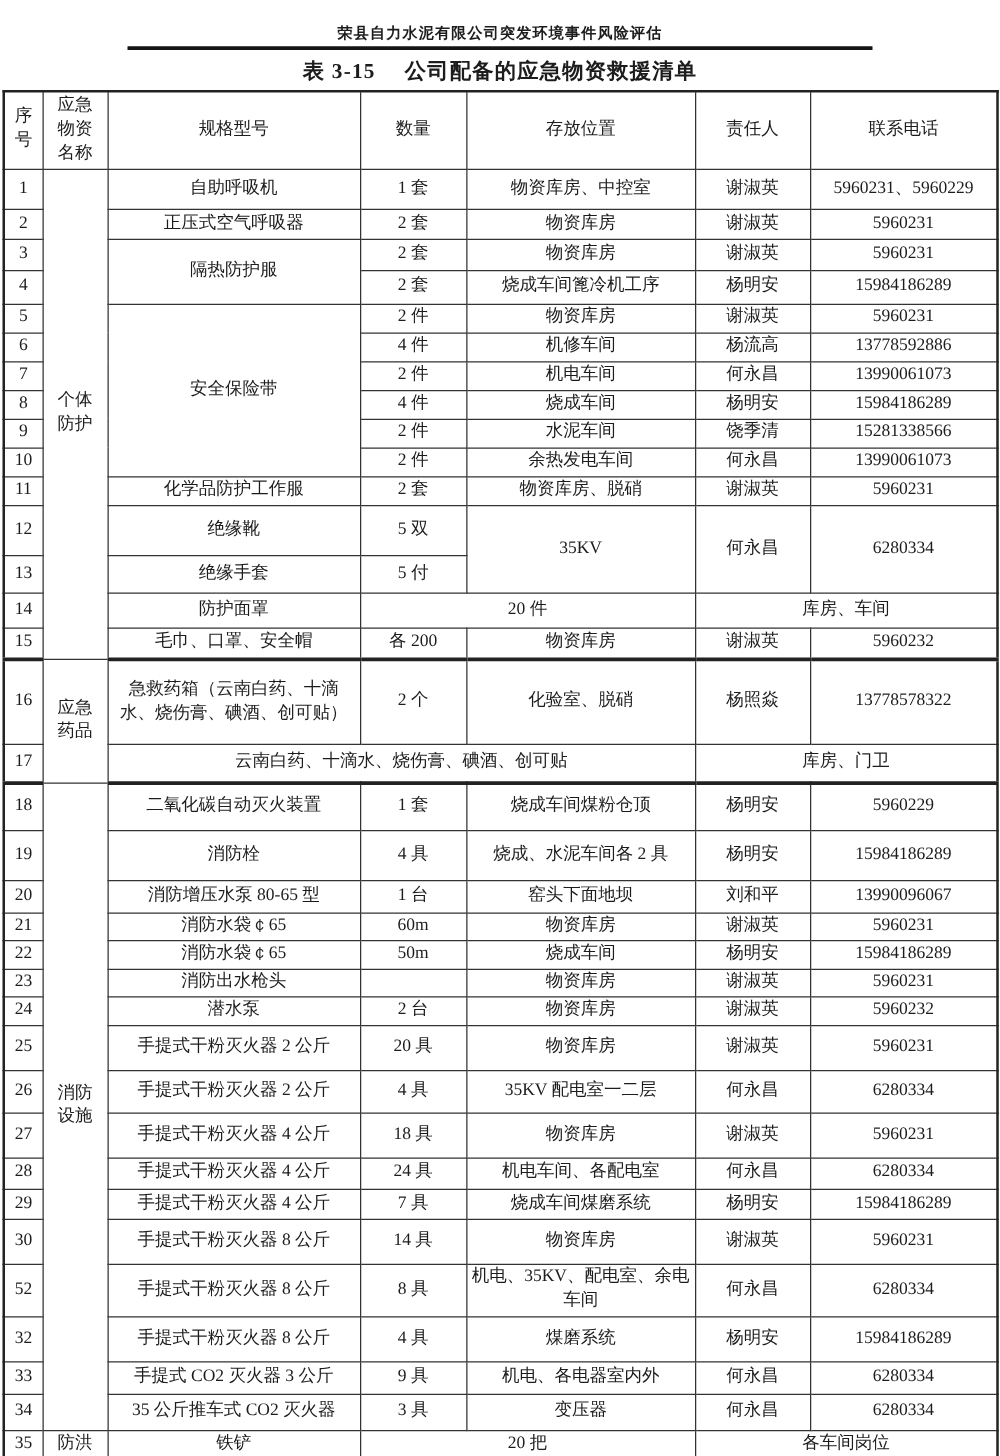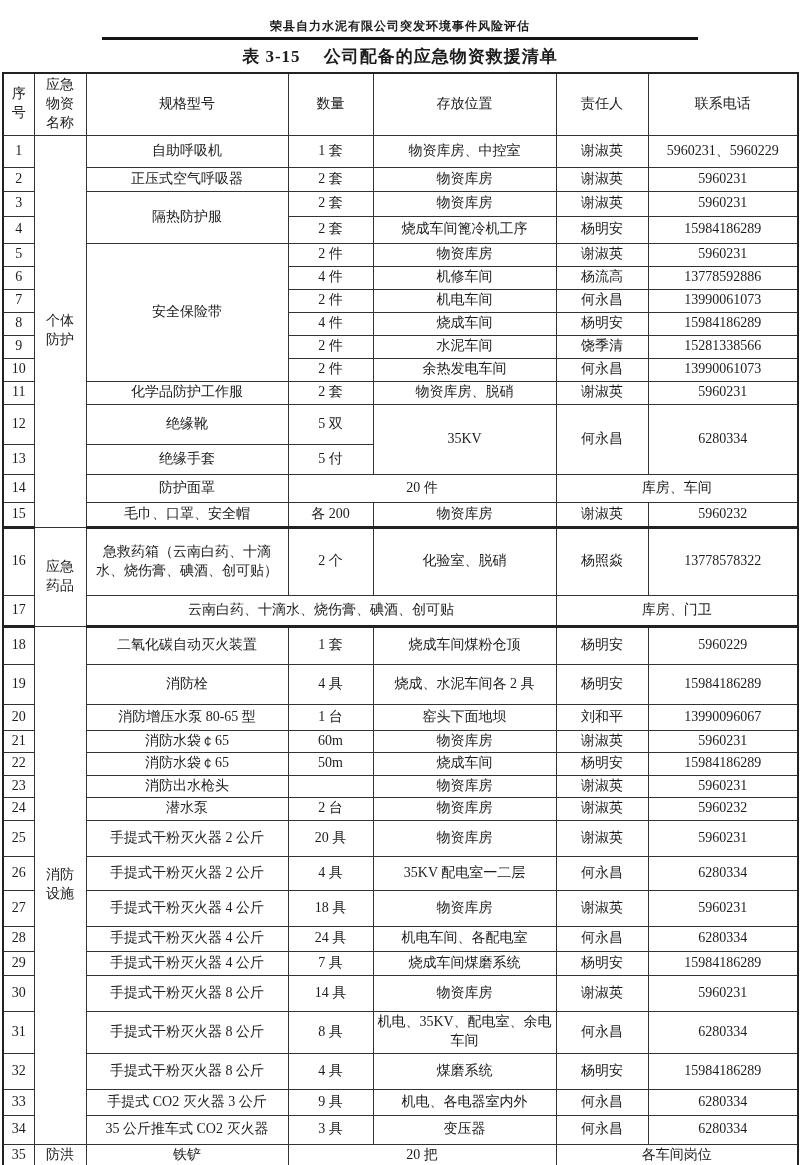--- a/index.html
+++ b/index.html
@@ -294,21 +294,21 @@
         </tr>
         <tr style="height: 36px;">
           <td>30</td>
           <td>手提式干粉灭火器 8 公斤</td>
           <td>14 具</td>
           <td>物资库房</td>
           <td>谢淑英</td>
           <td>5960231</td>
         </tr>
         <tr style="height: 42px;">
-          <td>31</td>
+          <td>52</td>
           <td>手提式干粉灭火器 8 公斤</td>
           <td>8 具</td>
           <td>机电、35KV、配电室、余电车间</td>
           <td>何永昌</td>
           <td>6280334</td>
         </tr>
         <tr style="height: 36px; margin-top: 44px;">
           <td>32</td>
           <td>手提式干粉灭火器 8 公斤</td>
           <td>4 具</td>

